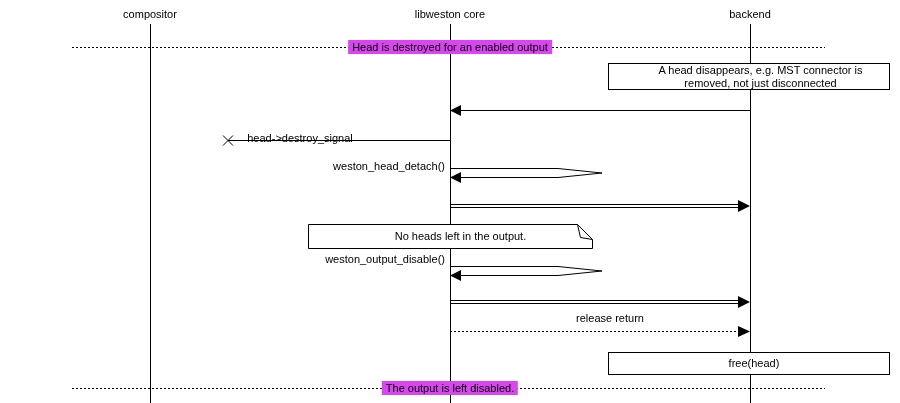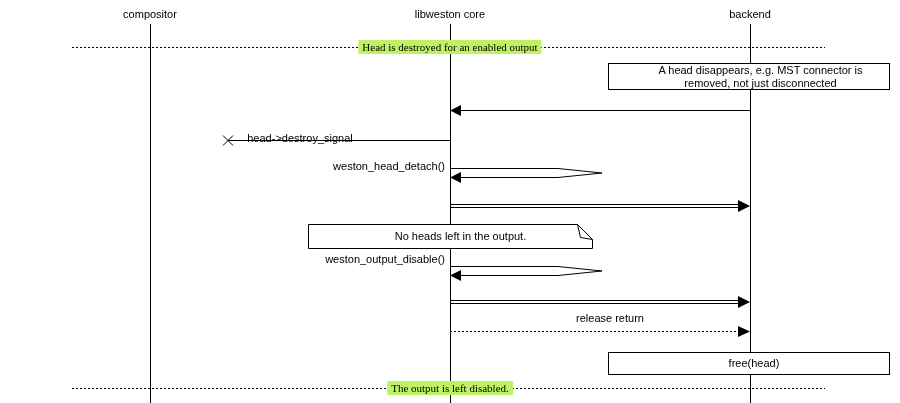--- a/index.html
+++ b/index.html
@@ -11,21 +11,21 @@
   }
   .gfx { position:absolute; left:0; top:0; }
   .gfx line, .gfx polyline, .gfx path { stroke:#000000; stroke-width:1; }
   .gfx polygon { fill:#000000; stroke:none; }
   .gfx .fillwhite { fill:#ffffff; }
   .gfx .nofill { fill:none; }
   .gfx .crisp { shape-rendering:crispEdges; }
   .gfx .dotted { stroke-dasharray:2 2; }
   .lbl { position:absolute; white-space:nowrap; height:14px; line-height:14px; }
   .center { transform:translateX(-50%); }
-  .divlbl { background:#bef264; padding:0 4px;font-family:Liberation Serif, serif; }
+  .divlbl { background:#d946ef; padding:0 4px; }
   .boxtext { position:absolute; text-align:center; line-height:13px; }
 </style>
 </head>
 <body>
 
 <div class="canvas">
 
   <svg class="gfx" width="900" height="403" viewBox="0 0 900 403">
 
     <g>

